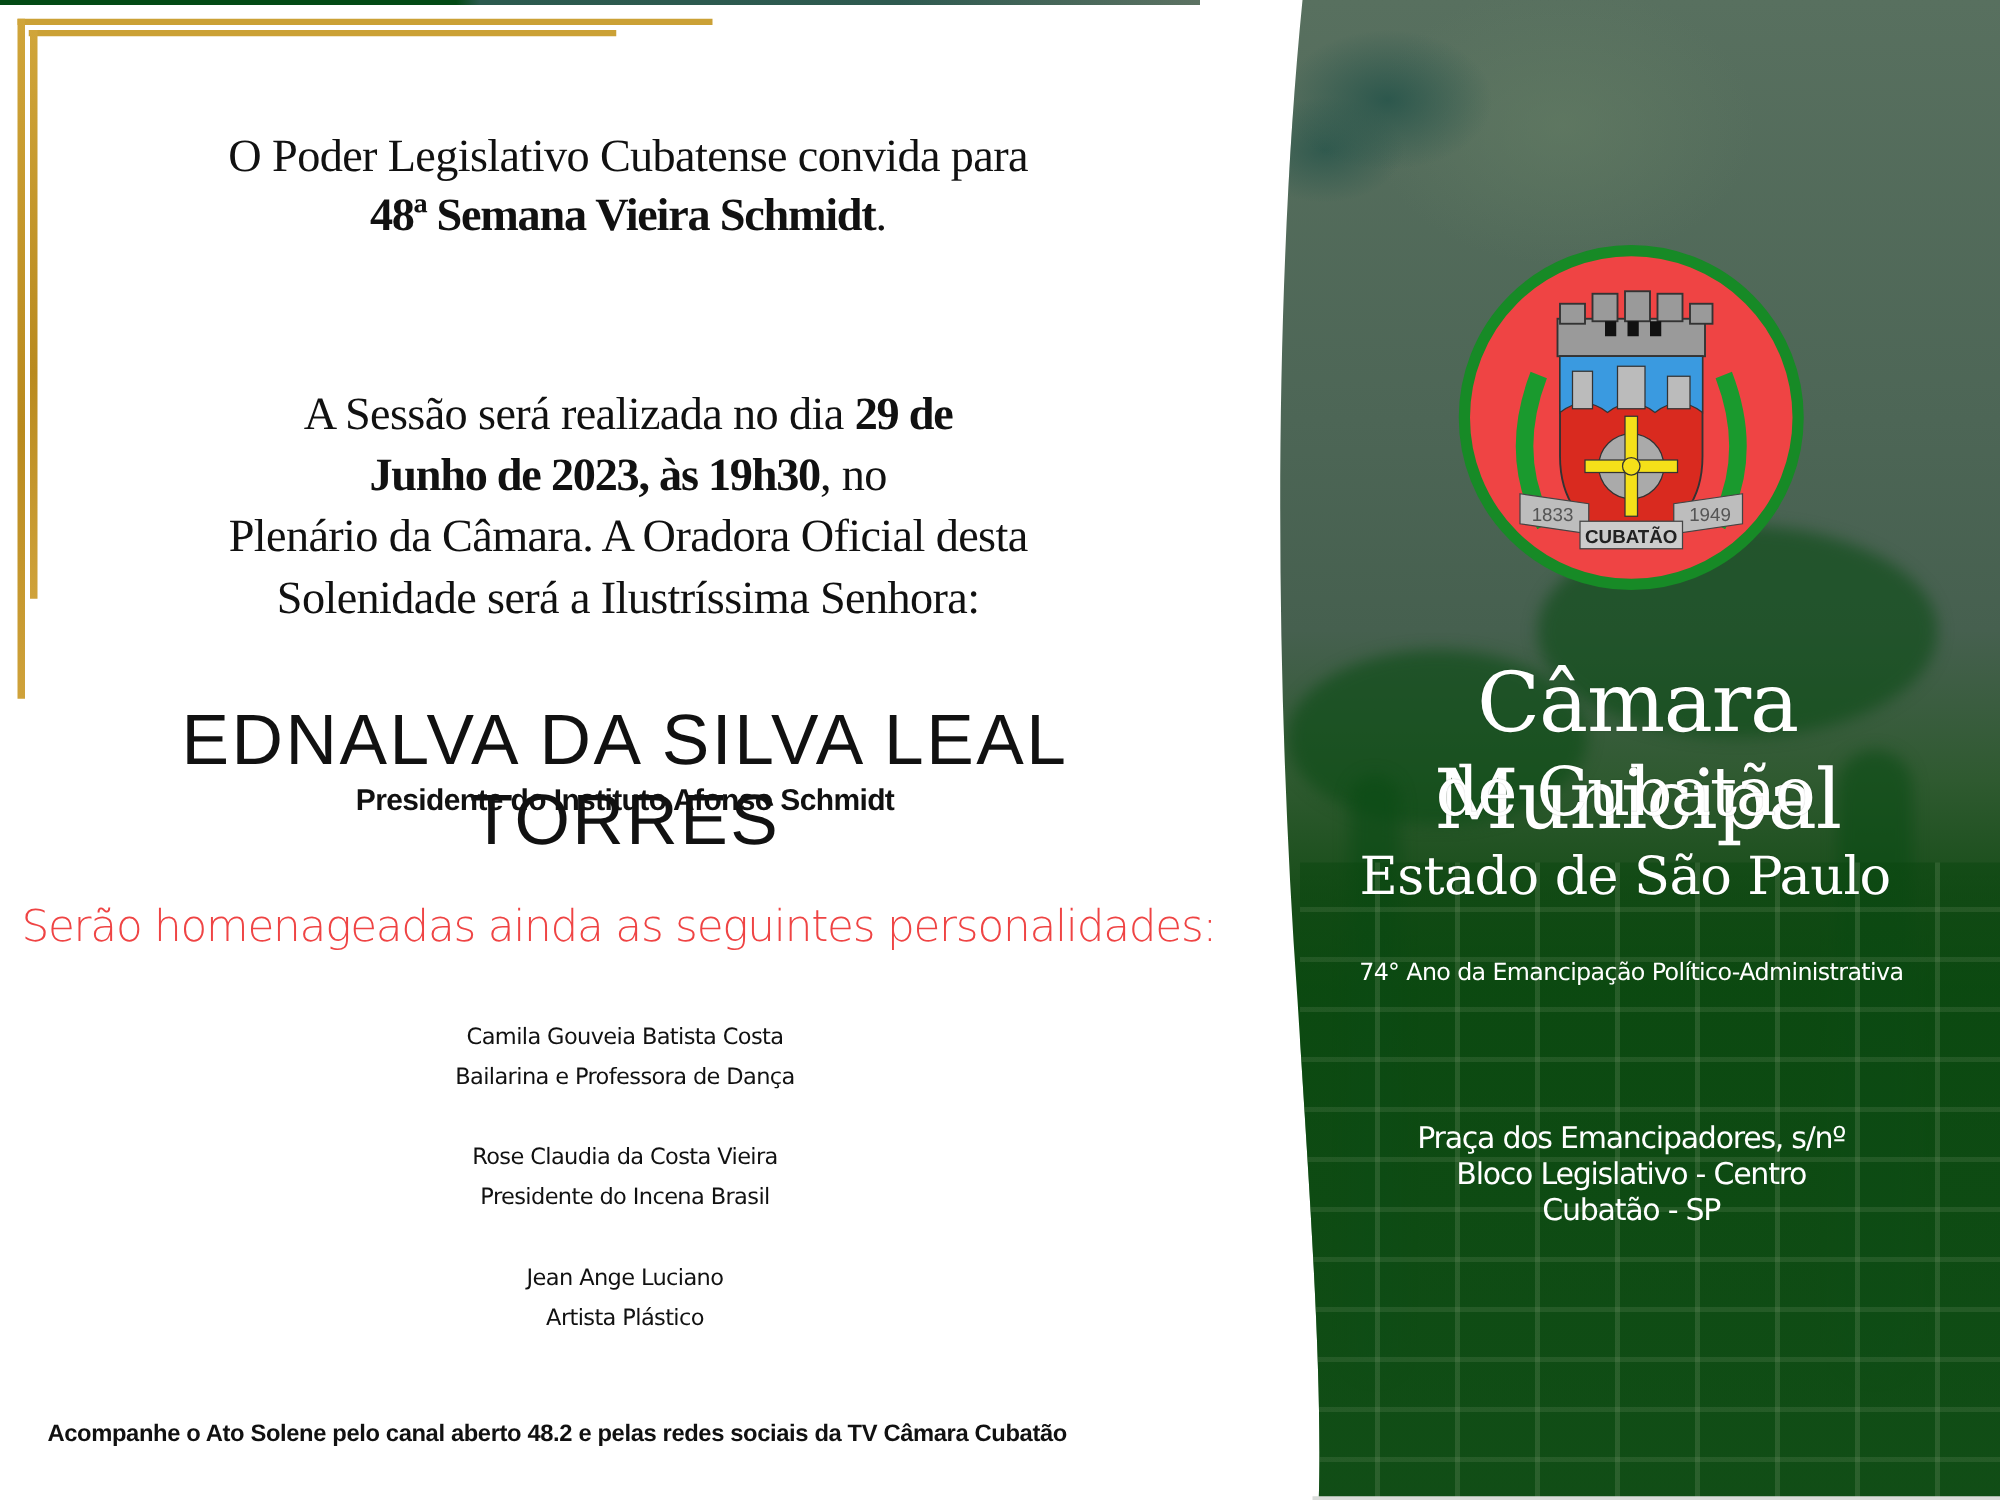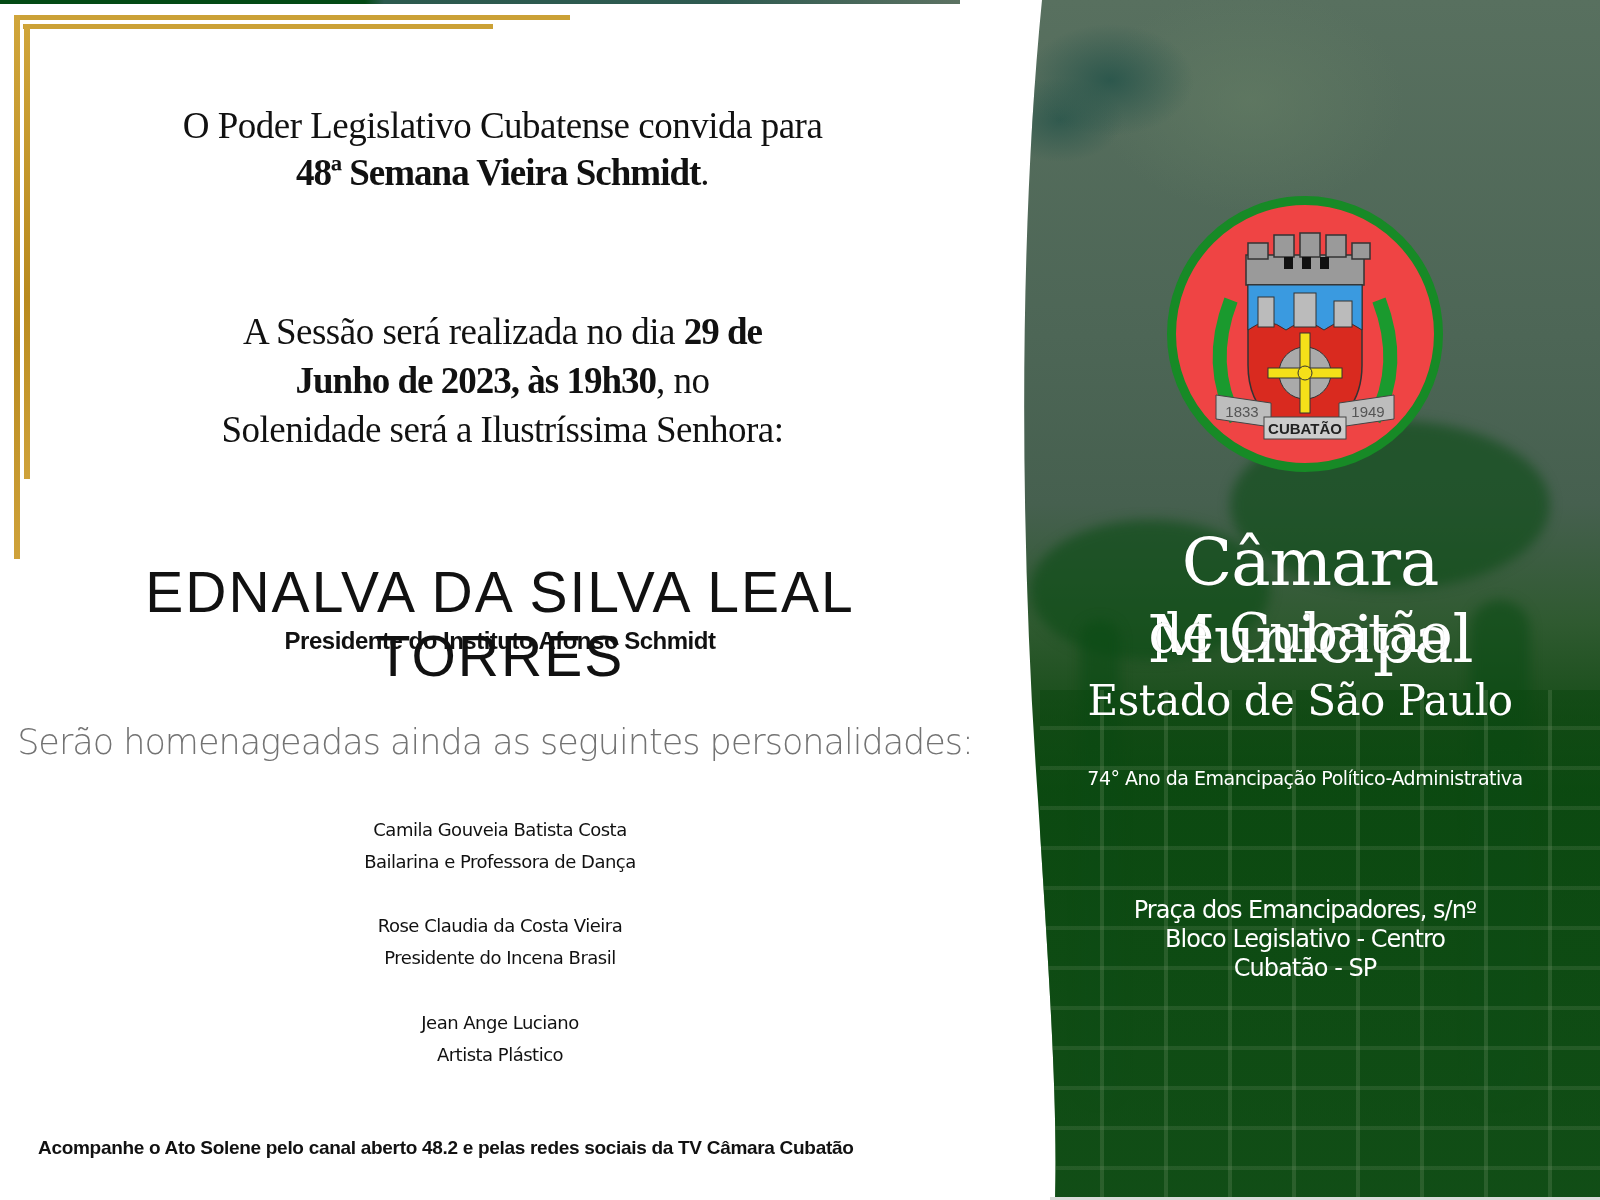--- a/index.html
+++ b/index.html
@@ -35,21 +35,21 @@
     letter-spacing: 2px; color: #111; line-height: 64px;
   }
   .honoree-role {
     position: absolute; left: 20px; width: 960px; top: 627px; text-align: center;
     font-family: "Liberation Sans", sans-serif; font-size: 24px; font-weight: 700;
     letter-spacing: -0.5px; color: #111;
   }
   .others-heading {
     position: absolute; left: 0; width: 990px; top: 722px; text-align: center;
     font-family: "DejaVu Sans", sans-serif; font-weight: 200; font-size: 35px;
-    letter-spacing: -1px; color: #737373;
+    letter-spacing: -1px; color: #ef4444;
   }
   .person { position: absolute; left: 190px; width: 620px; text-align: center;
     font-family: "DejaVu Sans", sans-serif; font-size: 18px; line-height: 32px; color: #111; letter-spacing: -0.5px; }
   .p1 { top: 814px; } .p2 { top: 910px; } .p3 { top: 1007px; }
 
   .footer-note {
     position: absolute; left: 38px; top: 1137px; width: 920px;
     font-family: "Liberation Sans", sans-serif; font-weight: 700; font-size: 19px;
     color: #111; letter-spacing: -0.3px; white-space: nowrap;
   }
@@ -105,20 +105,21 @@
 <div class="gold g4"></div>
 
 <div class="text-block intro">
   <div>O Poder Legislativo Cubatense convida para</div>
   <div><b>48ª Semana Vieira Schmidt</b><span>.</span></div>
 </div>
 
 <div class="text-block session">
   <div><span>A Sessão será realizada no dia </span><b>29 de</b></div>
   <div><b>Junho de 2023, às 19h30</b><span>, no</span></div>
+  <div>Plenário da Câmara. A Oradora Oficial desta</div>
   <div>Solenidade será a Ilustríssima Senhora:</div>
 </div>
 
 <div class="honoree">EDNALVA DA SILVA LEAL TORRES</div>
 <div class="honoree-role">Presidente do Instituto Afonso Schmidt</div>
 
 <div class="others-heading">Serão homenageadas ainda as seguintes personalidades:</div>
 
 <div class="person p1">
   <div>Camila Gouveia Batista Costa</div>

